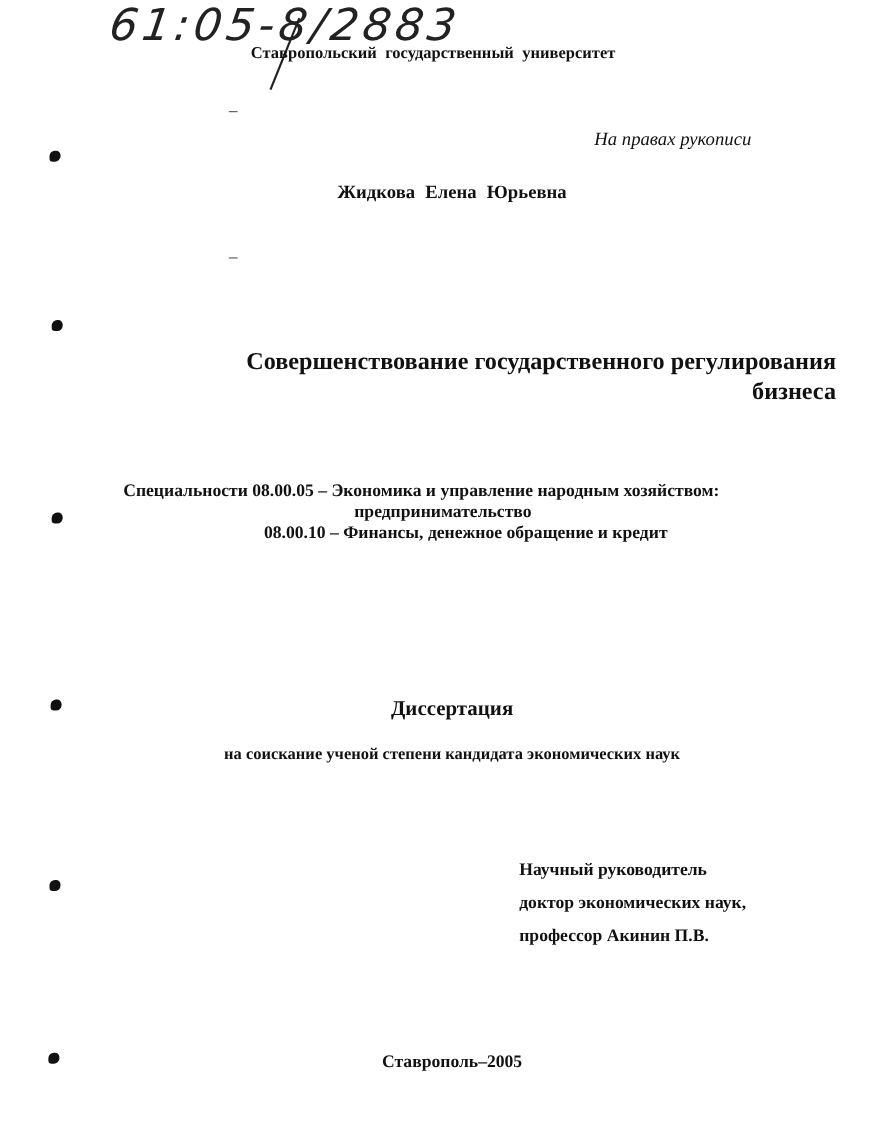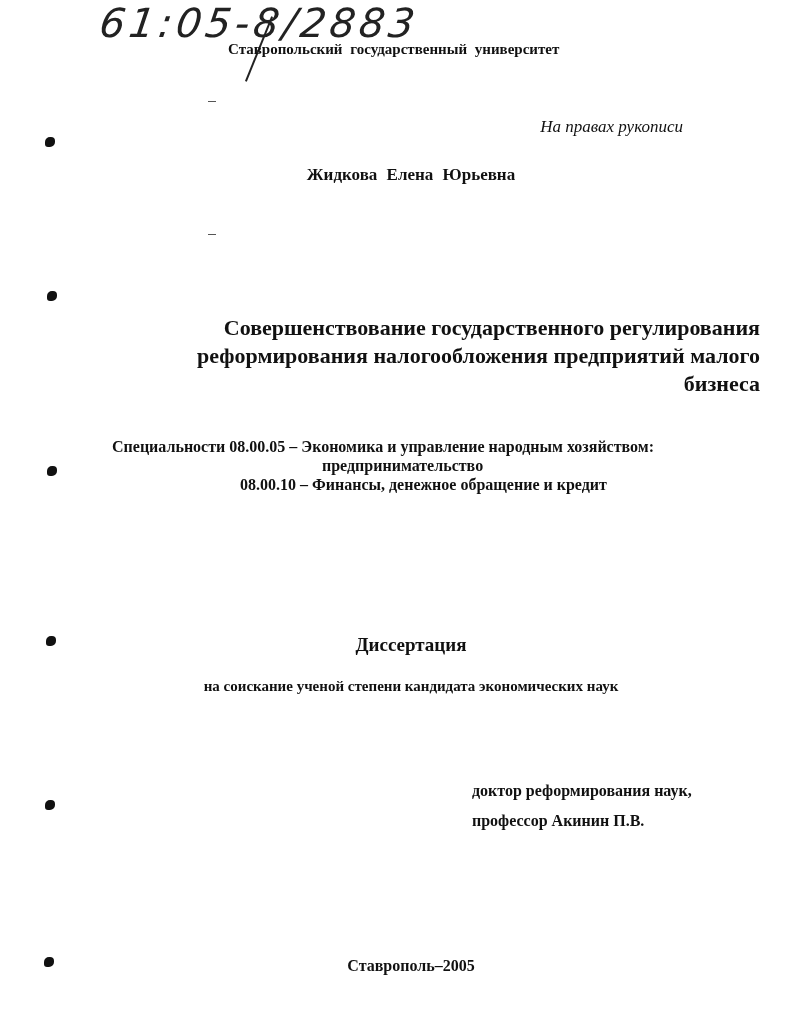--- a/index.html
+++ b/index.html
@@ -37,33 +37,33 @@
 <div class="abs tick" style="left:208px;top:101px;"></div>
 <div class="abs rights">На правах рукописи</div>
 <div class="abs mark" style="left:45px;top:137px;"></div>
 
 <div class="abs author">Жидкова Елена Юрьевна</div>
 <div class="abs tick" style="left:208px;top:234px;"></div>
 <div class="abs mark" style="left:47px;top:291px;"></div>
 
 <div class="abs title">
   <div>Совершенствование государственного регулирования</div>
-  <div>реформирования налогообложения предприятий малого</div>
   <div>бизнеса</div>
 </div>
 
 <div class="abs spec">Специальности 08.00.05 – Экономика и управление народным хозяйством:</div>
 <div class="abs spec-line2">предпринимательство</div>
 <div class="abs spec-line3">08.00.10 – Финансы, денежное обращение и кредит</div>
 <div class="abs mark" style="left:47px;top:466px;"></div>
 
 <div class="abs mark" style="left:46px;top:636px;"></div>
 <div class="abs doctype">Диссертация</div>
 <div class="abs degree">на соискание ученой степени кандидата экономических наук</div>
 
 <div class="abs mark" style="left:45px;top:800px;"></div>
 <div class="abs advisor">
-  <div>доктор реформирования наук,</div>
+  <div>Научный руководитель</div>
+  <div>доктор экономических наук,</div>
   <div>профессор Акинин П.В.</div>
 </div>
 
 <div class="abs mark" style="left:44px;top:957px;"></div>
 <div class="abs city">Ставрополь–2005</div>
 
 </body></html>

